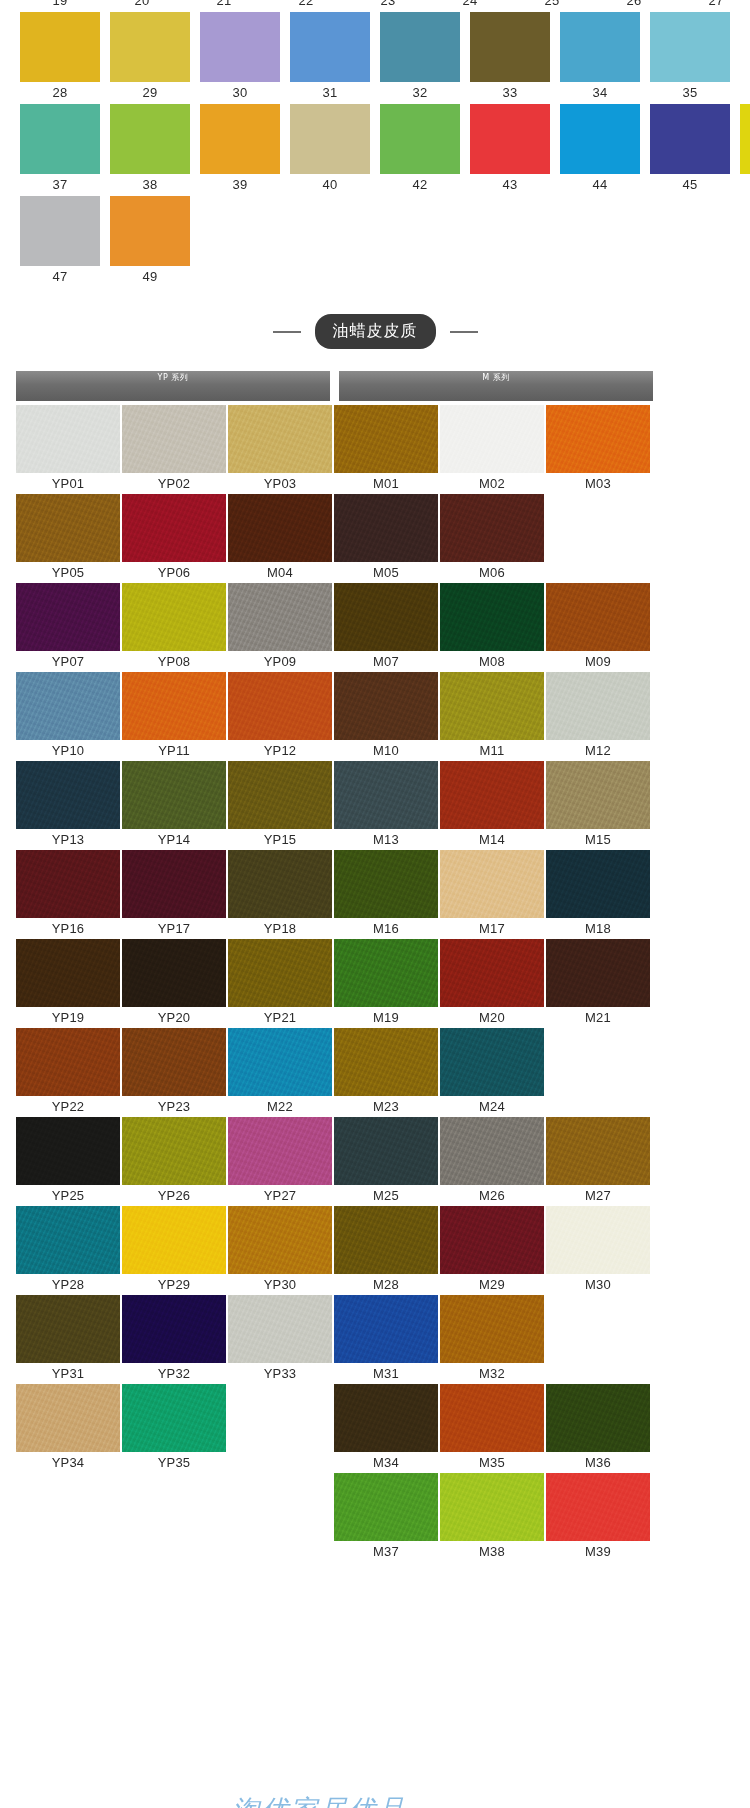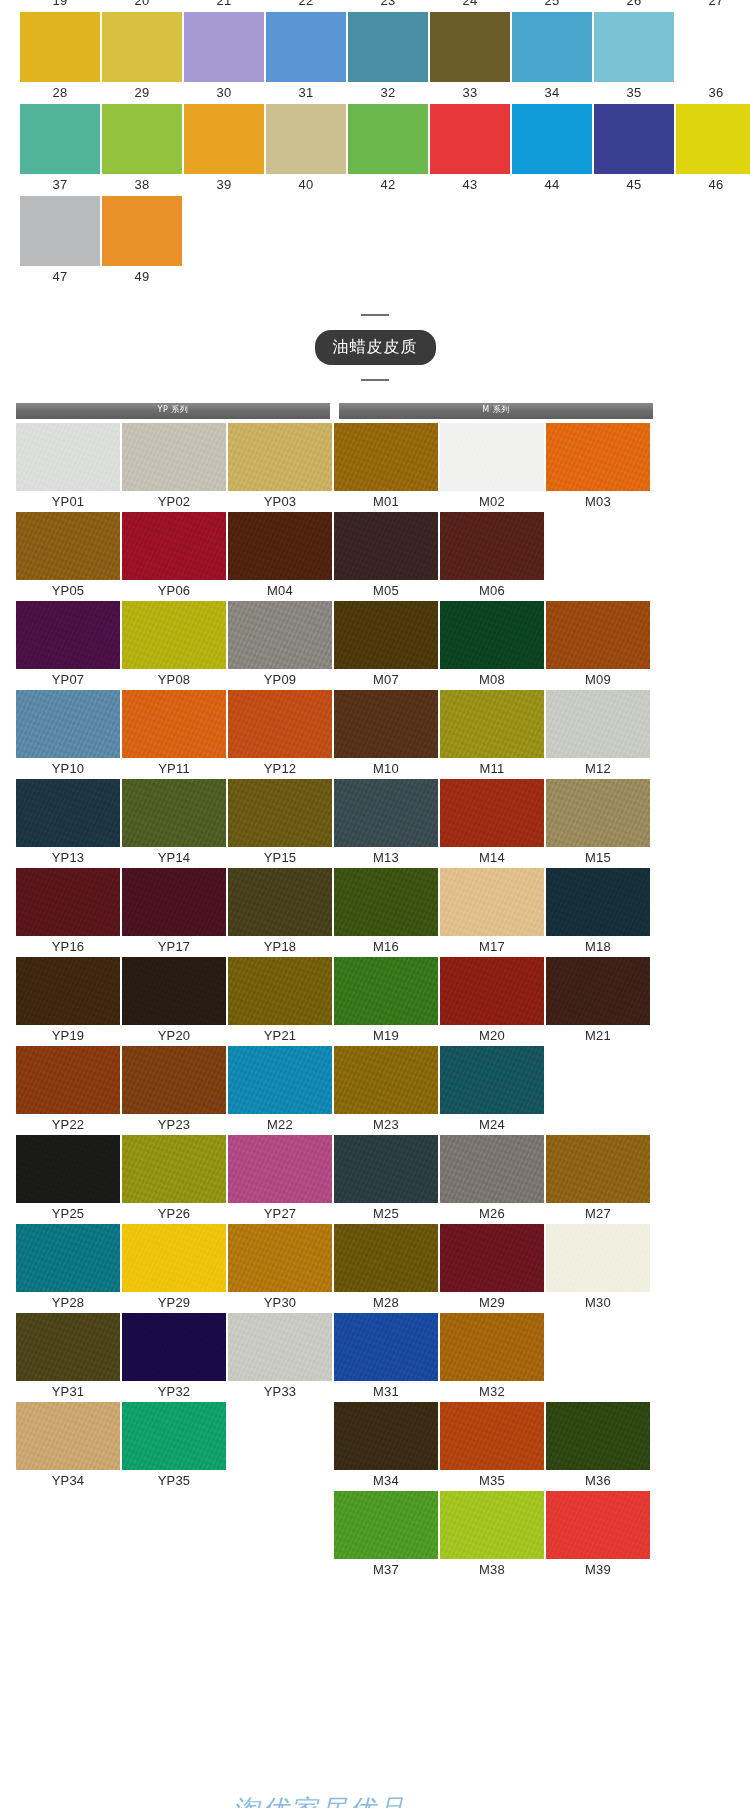--- a/index.html
+++ b/index.html
@@ -17,21 +17,21 @@
     background:#fff;
   }
 
   
   .top-section{
     padding:0 20px;
     box-sizing:border-box;
   }
   .num-row{
     display:flex;
-    gap:0px;
+    gap:8px;
     align-items:flex-start;
   }
   .num-cell{
     width:80px;
     margin-right:2px;
     flex:0 0 auto;
   }
   .num-chip{
     width:80px;
     height:70px;
@@ -59,21 +59,20 @@
     display:flex;
   }
 
   
   .divider{
     display:flex;
     align-items:center;
     justify-content:center;
     gap:14px;
     margin:26px 0 22px 0;
-    flex-direction:column;
   }
   .divider .rule{
     width:28px;
     height:2px;
     background:#6f6f6f;
     display:block;
   }
   .pill{
     background:#3a3a3a;
     color:#ffffff;
@@ -88,21 +87,21 @@
 
   
   .series-bar-row{
     display:flex;
     padding:0 16px;
     box-sizing:border-box;
     gap:9px;
     margin-bottom:4px;
   }
   .series-bar{
-    height:16px;
+    height:30px;
     background:linear-gradient(180deg,#8b8b8b 0%,#6e6e6e 45%,#5d5d5d 100%);
     color:#ffffff;
     font-size:8px;
     line-height:13px;
     text-align:center;
     letter-spacing:.5px;
     font-family:"DejaVu Sans","Liberation Sans",sans-serif;
     overflow:hidden;
     white-space:nowrap;
   }

